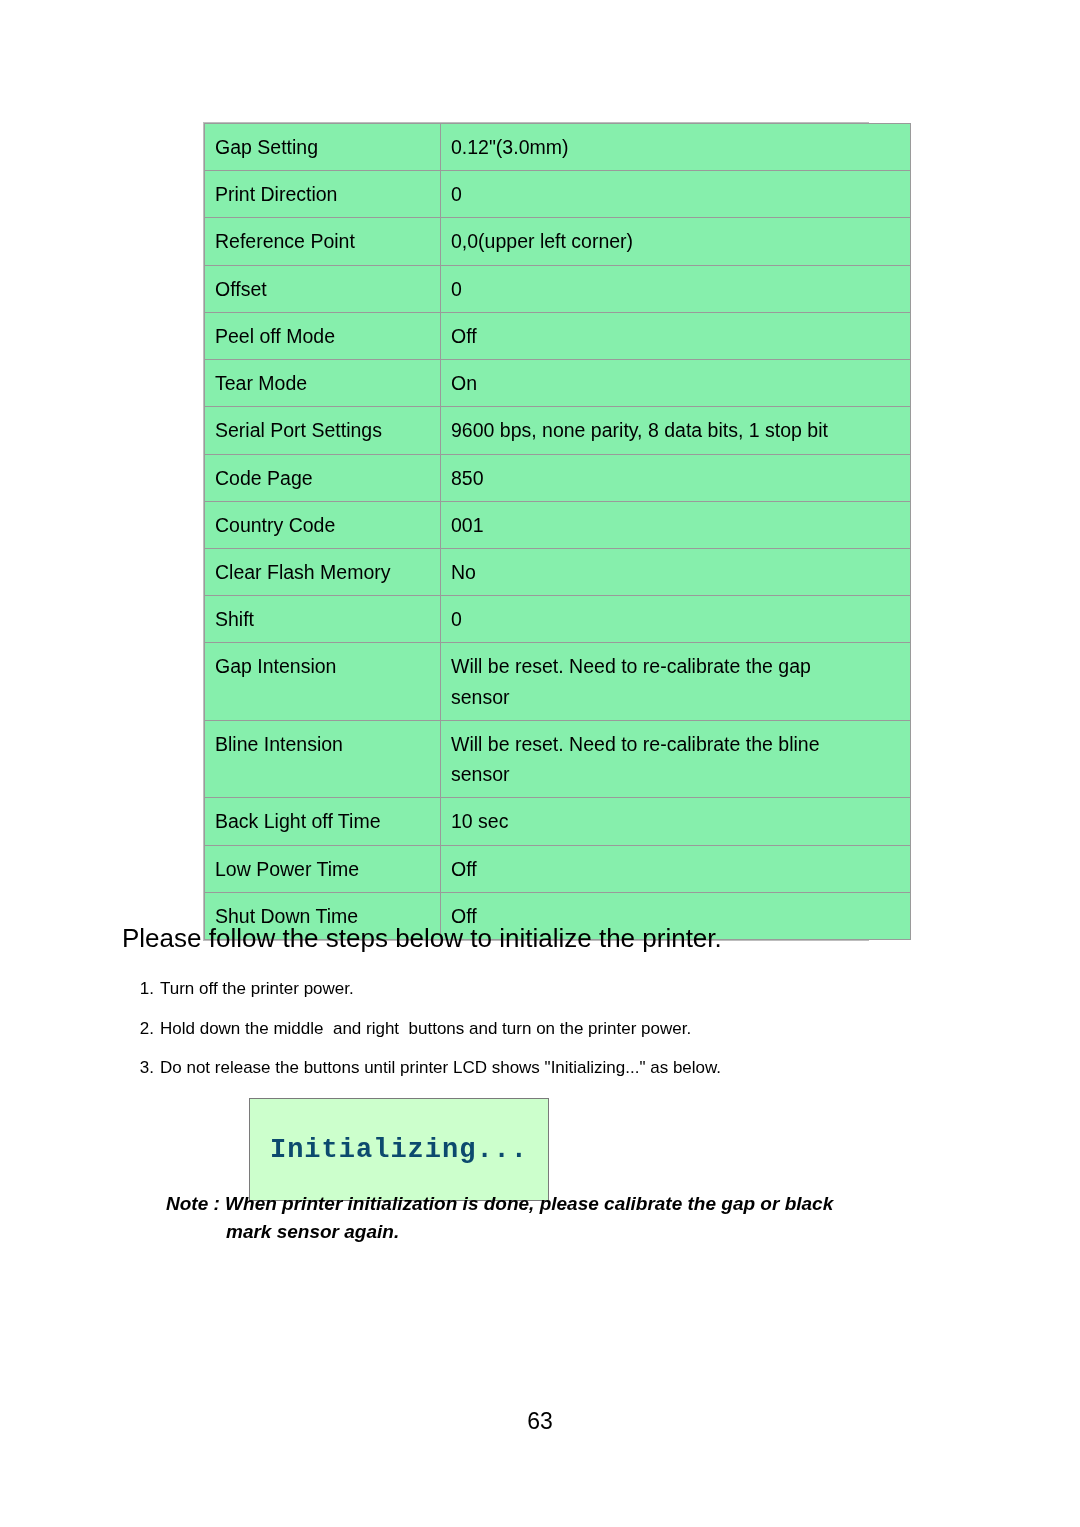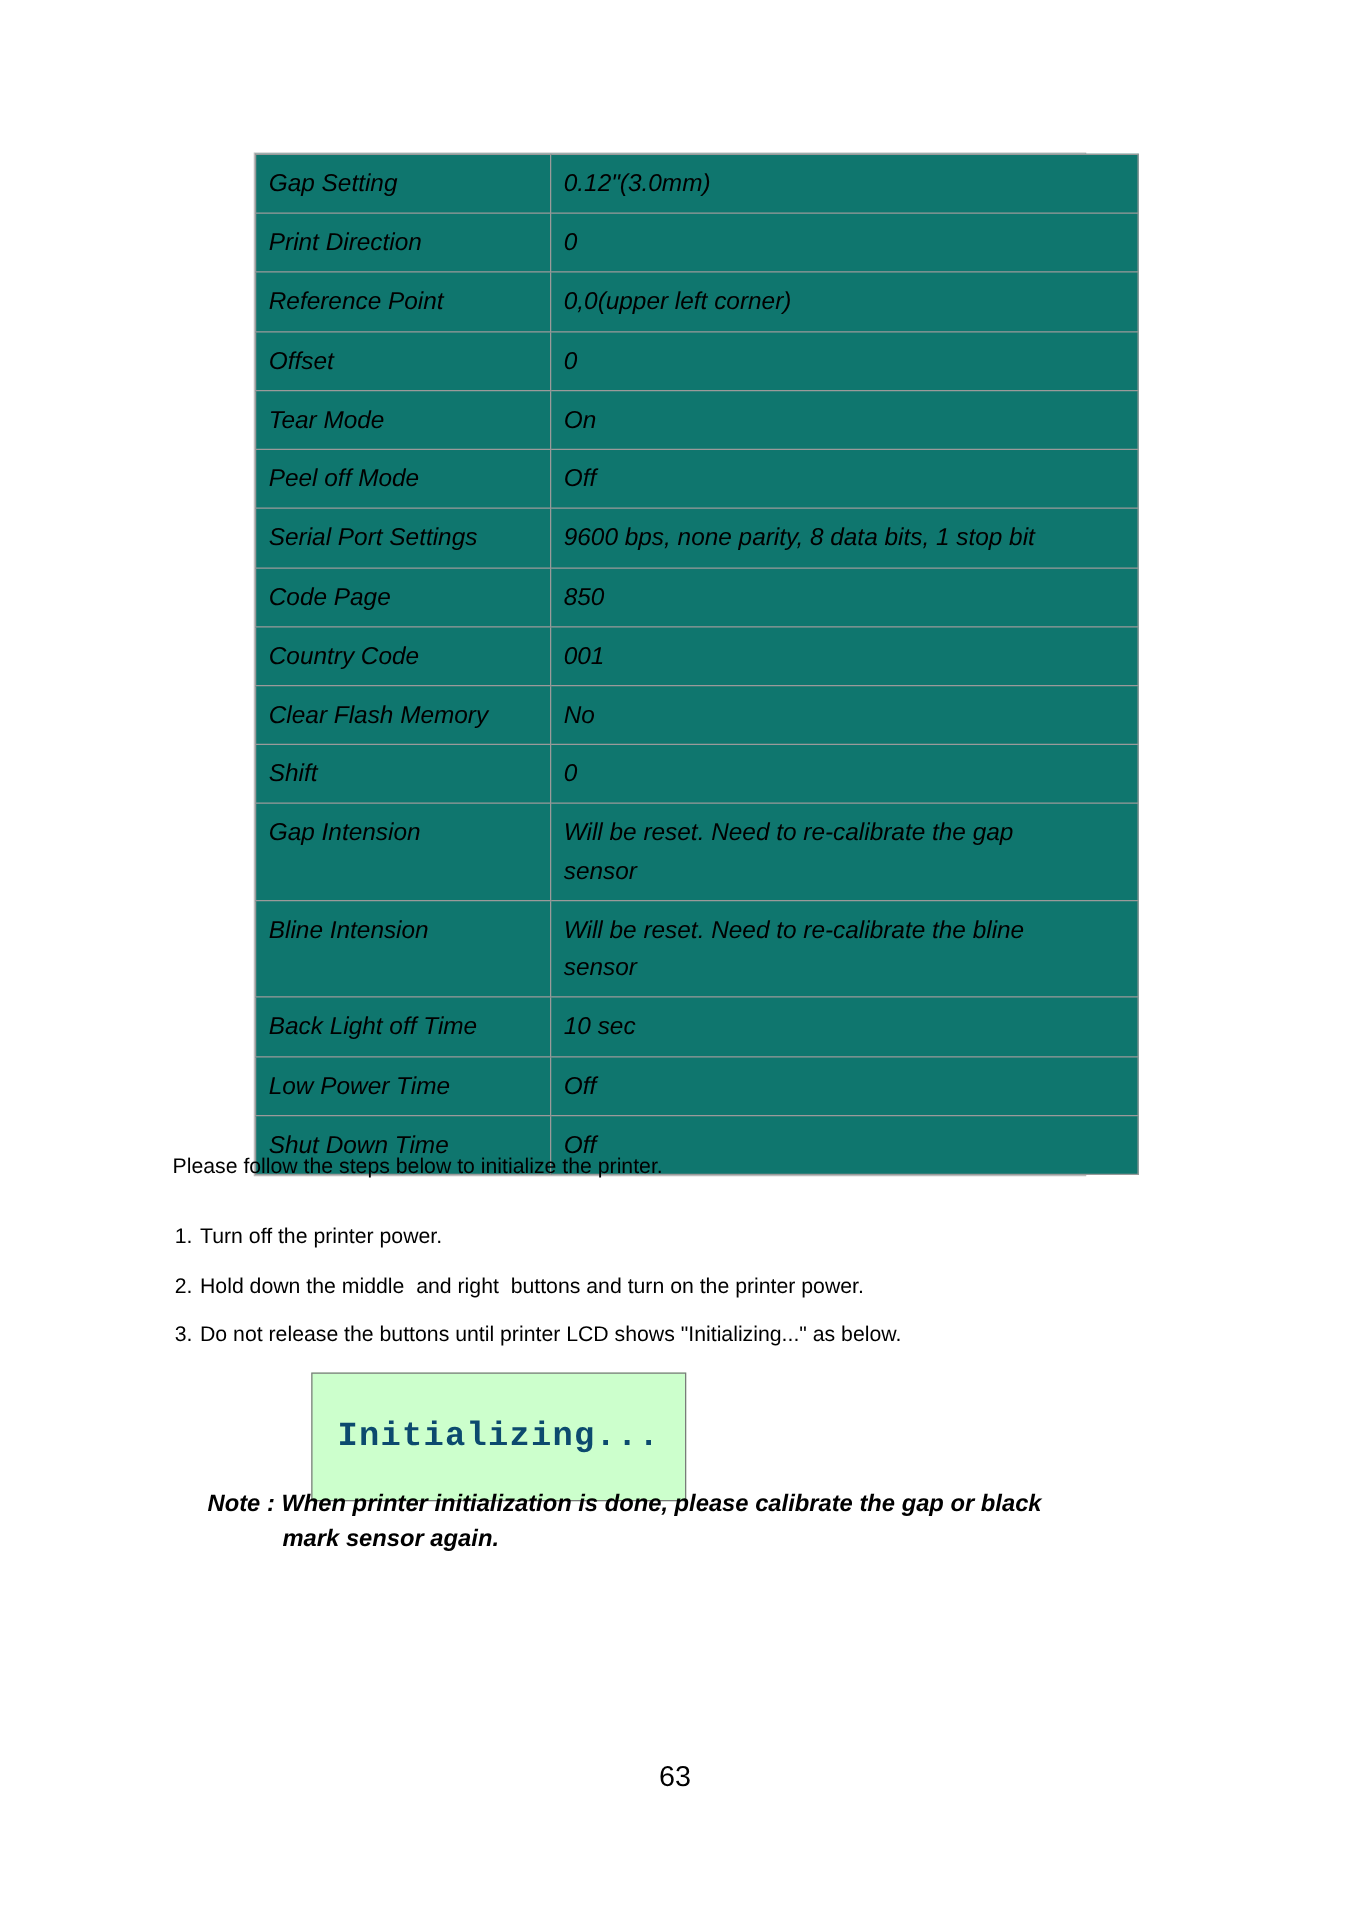--- a/index.html
+++ b/index.html
@@ -28,22 +28,21 @@
     top: 122px;
     width: 666px;
     border: 1px solid #bdbdbd;
     box-sizing: border-box;
     background: #fff;
   }
   table.settings {
     border-collapse: collapse;
     width: 100%;
     table-layout: fixed;
-    background: #0f766e;
-    font-style: italic;
+    background: #86efac;
   }
   table.settings td {
     border: 1px solid #9a9a9a;
     font-size: 19.5px;
     line-height: 1.55;
     padding: 8px 10px 8px 10px;
     vertical-align: top;
     font-family: "Liberation Sans", sans-serif;
     color: #000;
   }
@@ -54,23 +53,23 @@
     width: 449px;
   }
   .cell-two-line {
     display: block;
     max-width: 420px;
   }
 
   
   .intro {
     position: absolute;
-    left: 138px;
+    left: 122px;
     top: 923px;
-    font-size: 17px;
+    font-size: 26px;
     color: #000;
   }
   .steps {
     position: absolute;
     left: 122px;
     top: 980px;
     width: 830px;
   }
   .step {
     font-size: 17px;
@@ -151,26 +150,26 @@
         </tr>
         <tr>
           <td class="key">Reference Point</td>
           <td class="val">0,0(upper left corner)</td>
         </tr>
         <tr>
           <td class="key">Offset</td>
           <td class="val">0</td>
         </tr>
         <tr>
+          <td class="key">Peel off Mode</td>
+          <td class="val">Off</td>
+        </tr>
+        <tr>
           <td class="key">Tear Mode</td>
           <td class="val">On</td>
-        </tr>
-        <tr>
-          <td class="key">Peel off Mode</td>
-          <td class="val">Off</td>
         </tr>
         <tr>
           <td class="key">Serial Port Settings</td>
           <td class="val">9600 bps, none parity, 8 data bits, 1 stop bit</td>
         </tr>
         <tr>
           <td class="key">Code Page</td>
           <td class="val">850</td>
         </tr>
         <tr>

